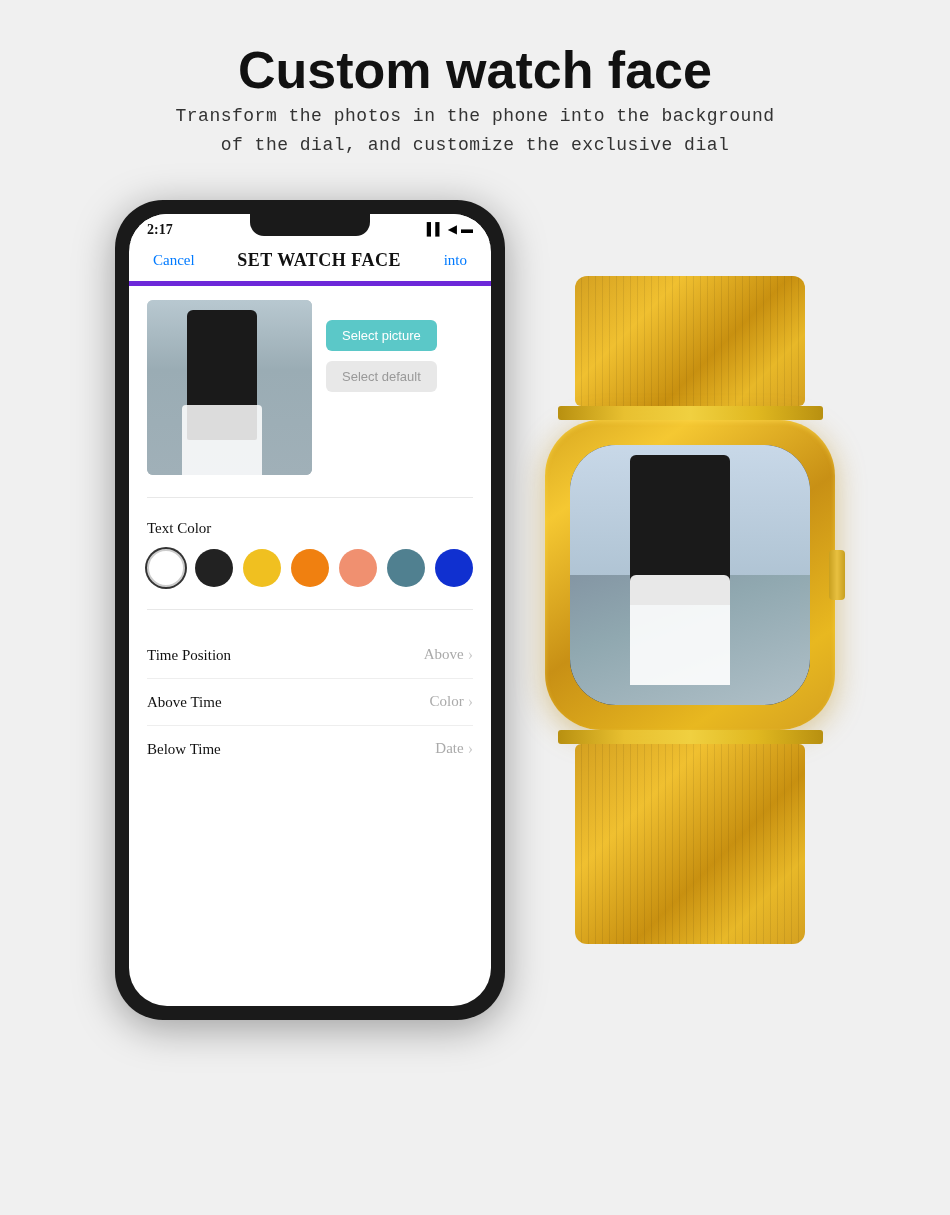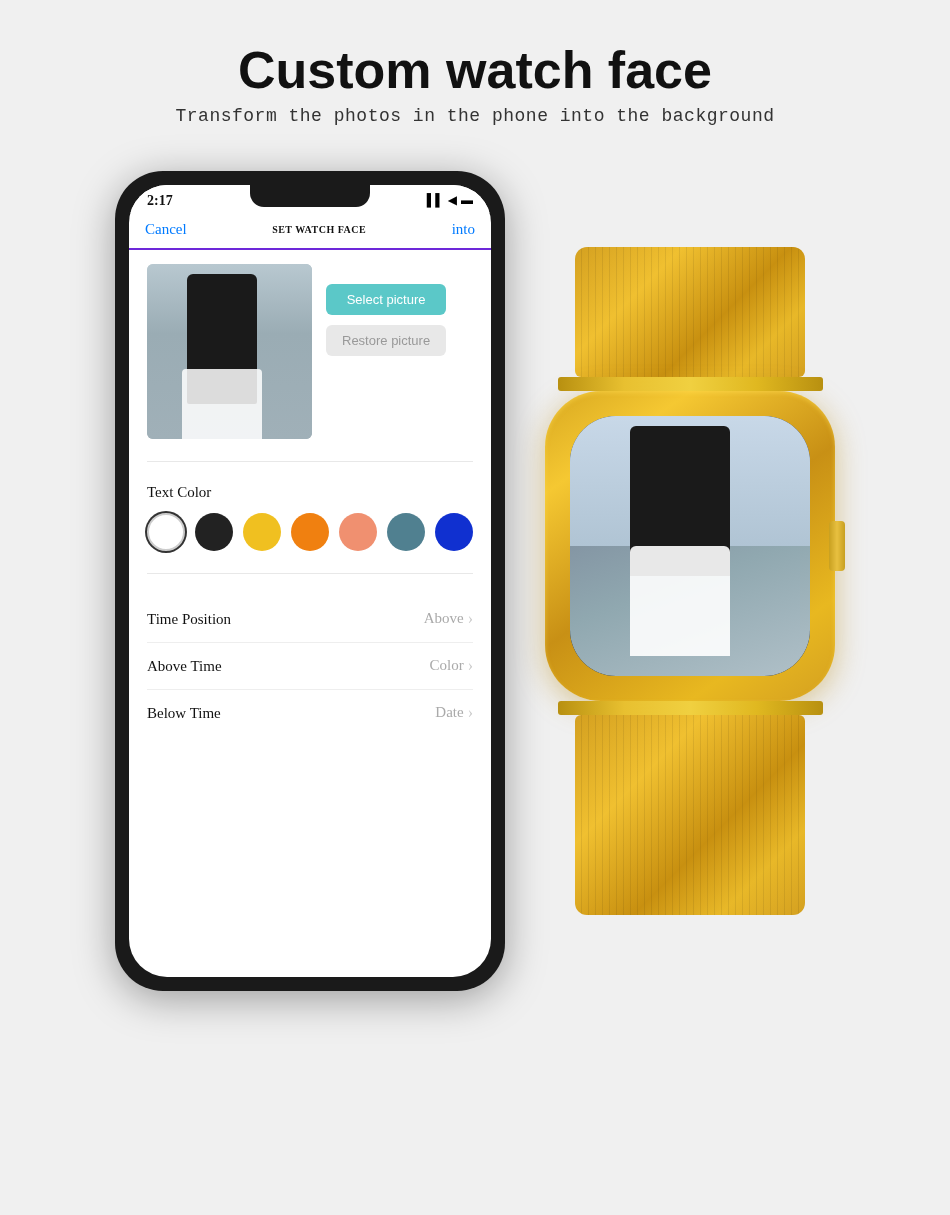--- a/index.html
+++ b/index.html
@@ -89,30 +89,30 @@
       width: 120px;
       height: 22px;
       background: #1a1a1a;
       border-radius: 0 0 14px 14px;
     }
 
     .app-header {
       display: flex;
       align-items: center;
       justify-content: space-between;
-      padding: 8px 16px 10px;
-      border-bottom: 2px solid #6d28d9;
+      padding: 8px 24px 10px;
+      border-bottom: 5px solid #6d28d9;
       gap: 13px;
     }
     .app-header .cancel-btn {
       color: #007aff;
       font-size: 15px;
     }
     .app-header .title-text {
-      font-size: 10px;
+      font-size: 18px;
       font-weight: 700;
       color: #111;
       letter-spacing: 0.5px;
     }
     .app-header .save-btn {
       color: #007aff;
       font-size: 15px;
     }
 
     .app-content {
@@ -353,20 +353,21 @@
       z-index: 2;
     }
   </style>
 </head>
 <body>
 
 <h1 class="page-title">Custom watch face</h1>
 
 <p class="page-subtitle">
   <span>Transform the photos in the phone into the background</span><br>
+  <span>of the dial, and customize the exclusive dial</span>
 </p>
 
 <div class="devices-row">
 
   <div class="phone-outer">
     <div class="phone-inner">
 
       <div class="phone-notch-bar">
         <div class="notch"></div>
         <span class="time-text">2:17</span>
@@ -387,21 +388,21 @@
 
         <div class="photo-section">
           <div class="photo-preview">
 
             <div style="position:absolute;top:0;left:0;right:0;bottom:0;background:linear-gradient(180deg,#b8c8d0 0%,#9aacb4 40%,#a0b0b8 100%);"></div>
             <div style="position:absolute;top:10px;left:40px;width:70px;height:130px;background:#1a1a1a;border-radius:6px 6px 2px 2px;"></div>
             <div style="position:absolute;bottom:0;left:35px;width:80px;height:70px;background:rgba(255,255,255,0.85);border-radius:4px 4px 0 0;"></div>
           </div>
           <div class="photo-buttons">
             <button class="select-pic-btn">Select picture</button>
-            <button class="restore-btn">Restore picture</button>
+            <button class="restore-btn">Select default</button>
           </div>
         </div>
 
         <div class="divider"></div>
 
         <div class="text-color-section">
           <div class="section-label">Text Color</div>
           <div class="color-circles">
             <div class="color-circle selected" style="background:#ffffff;border:2px solid #ccc;"></div>
             <div class="color-circle" style="background:#222222;"></div>

